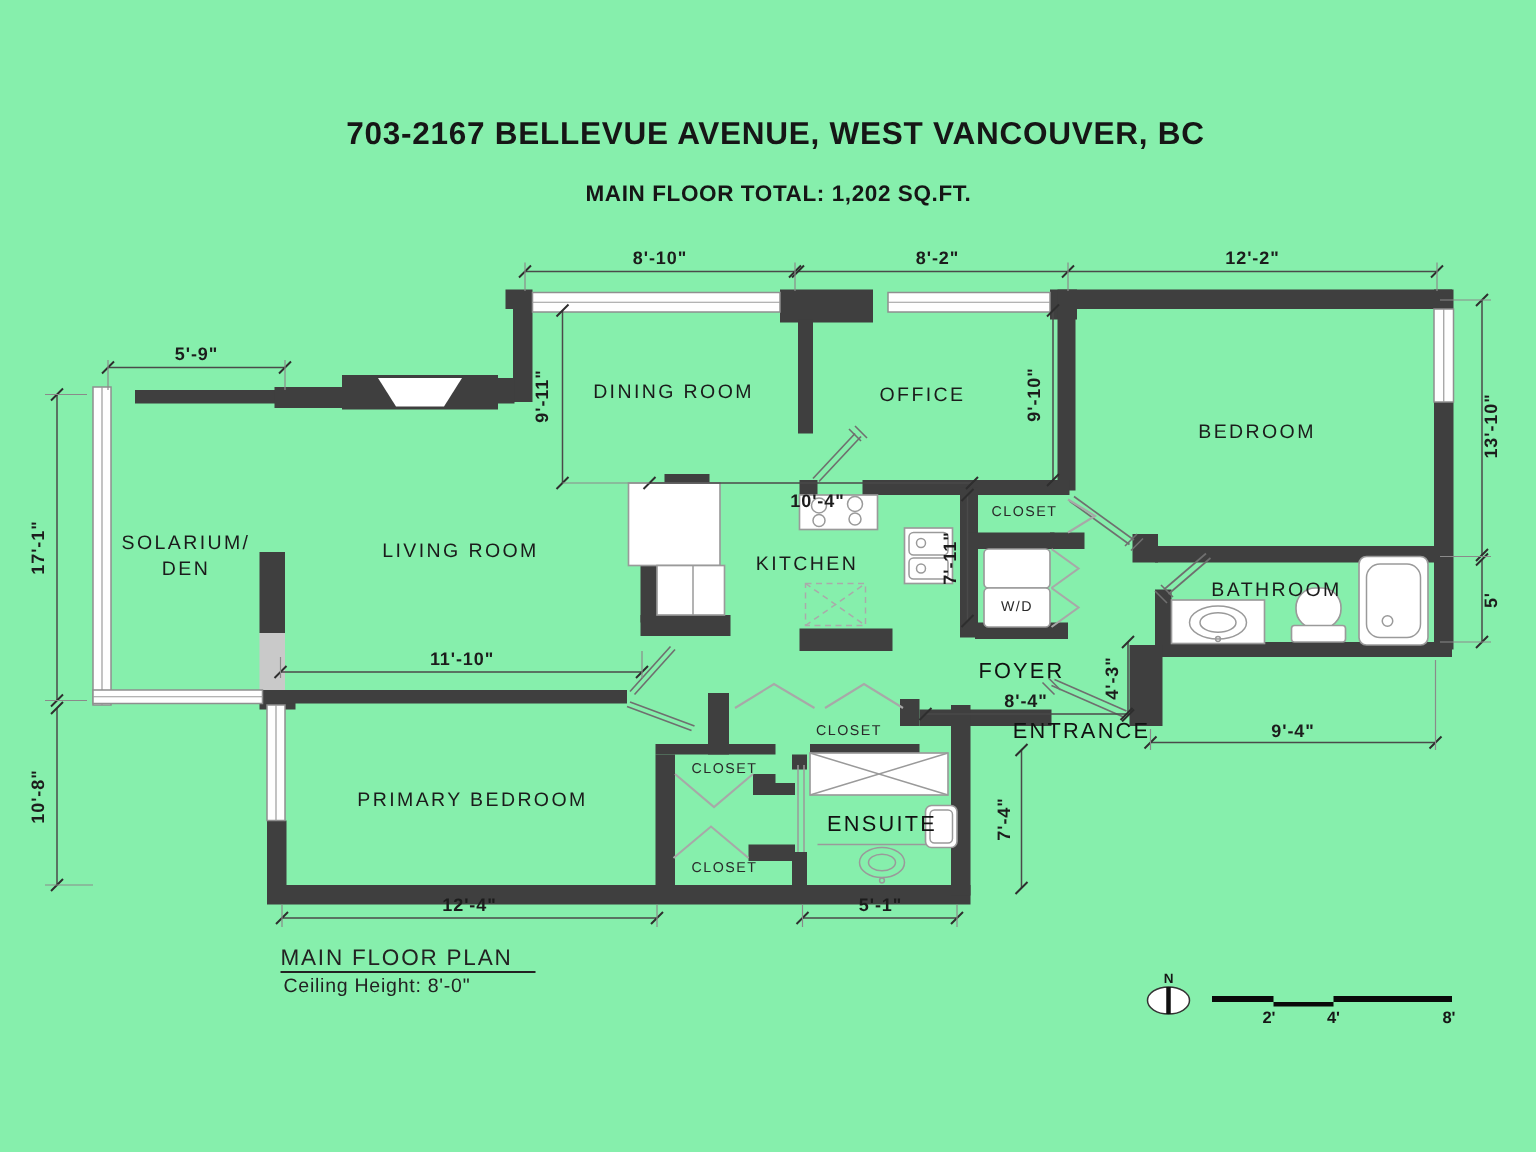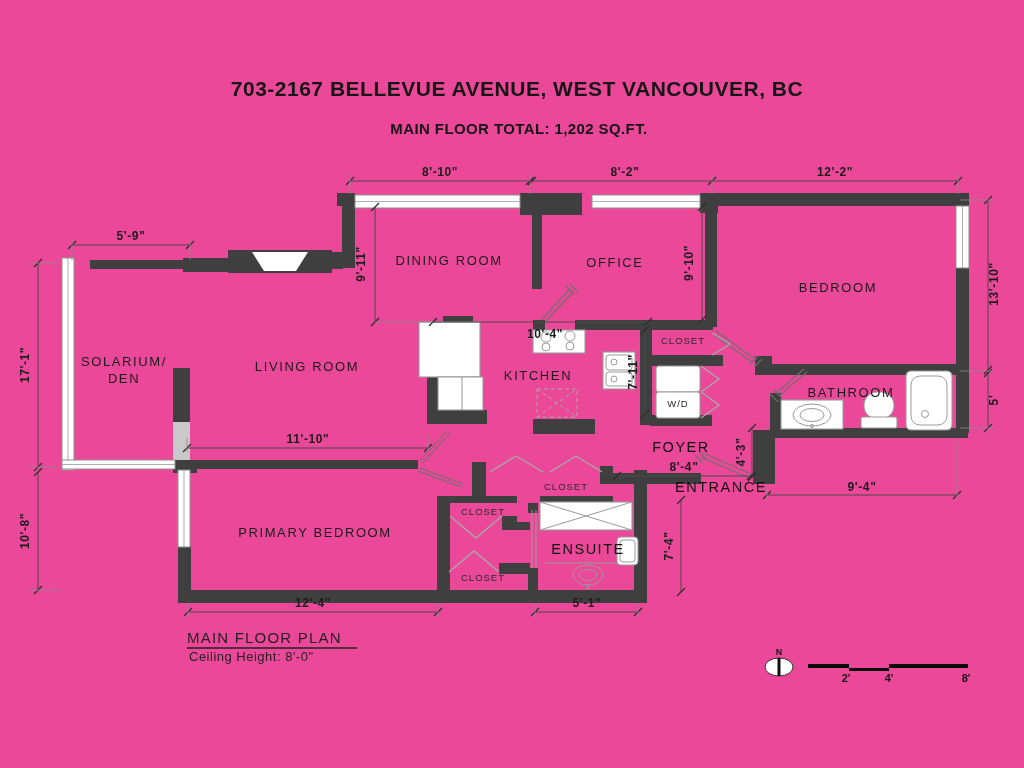--- a/index.html
+++ b/index.html
@@ -1,16 +1,16 @@
 <!DOCTYPE html>
 <html><head>
 <meta charset="utf-8">
 <style>
   html,body{margin:0;padding:0;background:#ffffff;}
-  .page{width:1024px;height:768px;position:relative;background:#ec4899;overflow:hidden;}
+  .page{width:1024px;height:768px;position:relative;background:#86efac;overflow:hidden;}
   svg{display:block;}
   text{fill:#161616;font-family:"Liberation Sans",sans-serif;}
   .title{font-size:21px;font-weight:bold;letter-spacing:.5px;text-anchor:middle;}
   .subtitle{font-size:15px;font-weight:bold;letter-spacing:.4px;text-anchor:middle;}
   .room{font-size:13px;letter-spacing:1.6px;text-anchor:middle;fill:#1b1b1b;}
   .room-sm{font-size:9.5px;letter-spacing:1px;text-anchor:middle;fill:#2a2a2a;}
   .room-lg{font-size:14.5px;letter-spacing:1.5px;text-anchor:middle;fill:#111;}
   .dimtxt{font-size:12px;font-weight:bold;letter-spacing:.6px;text-anchor:middle;fill:#1c1c1c;}
   .plantitle{font-size:15px;letter-spacing:1.2px;fill:#222;}
   .ceiling{font-size:13px;letter-spacing:.5px;fill:#222;}

